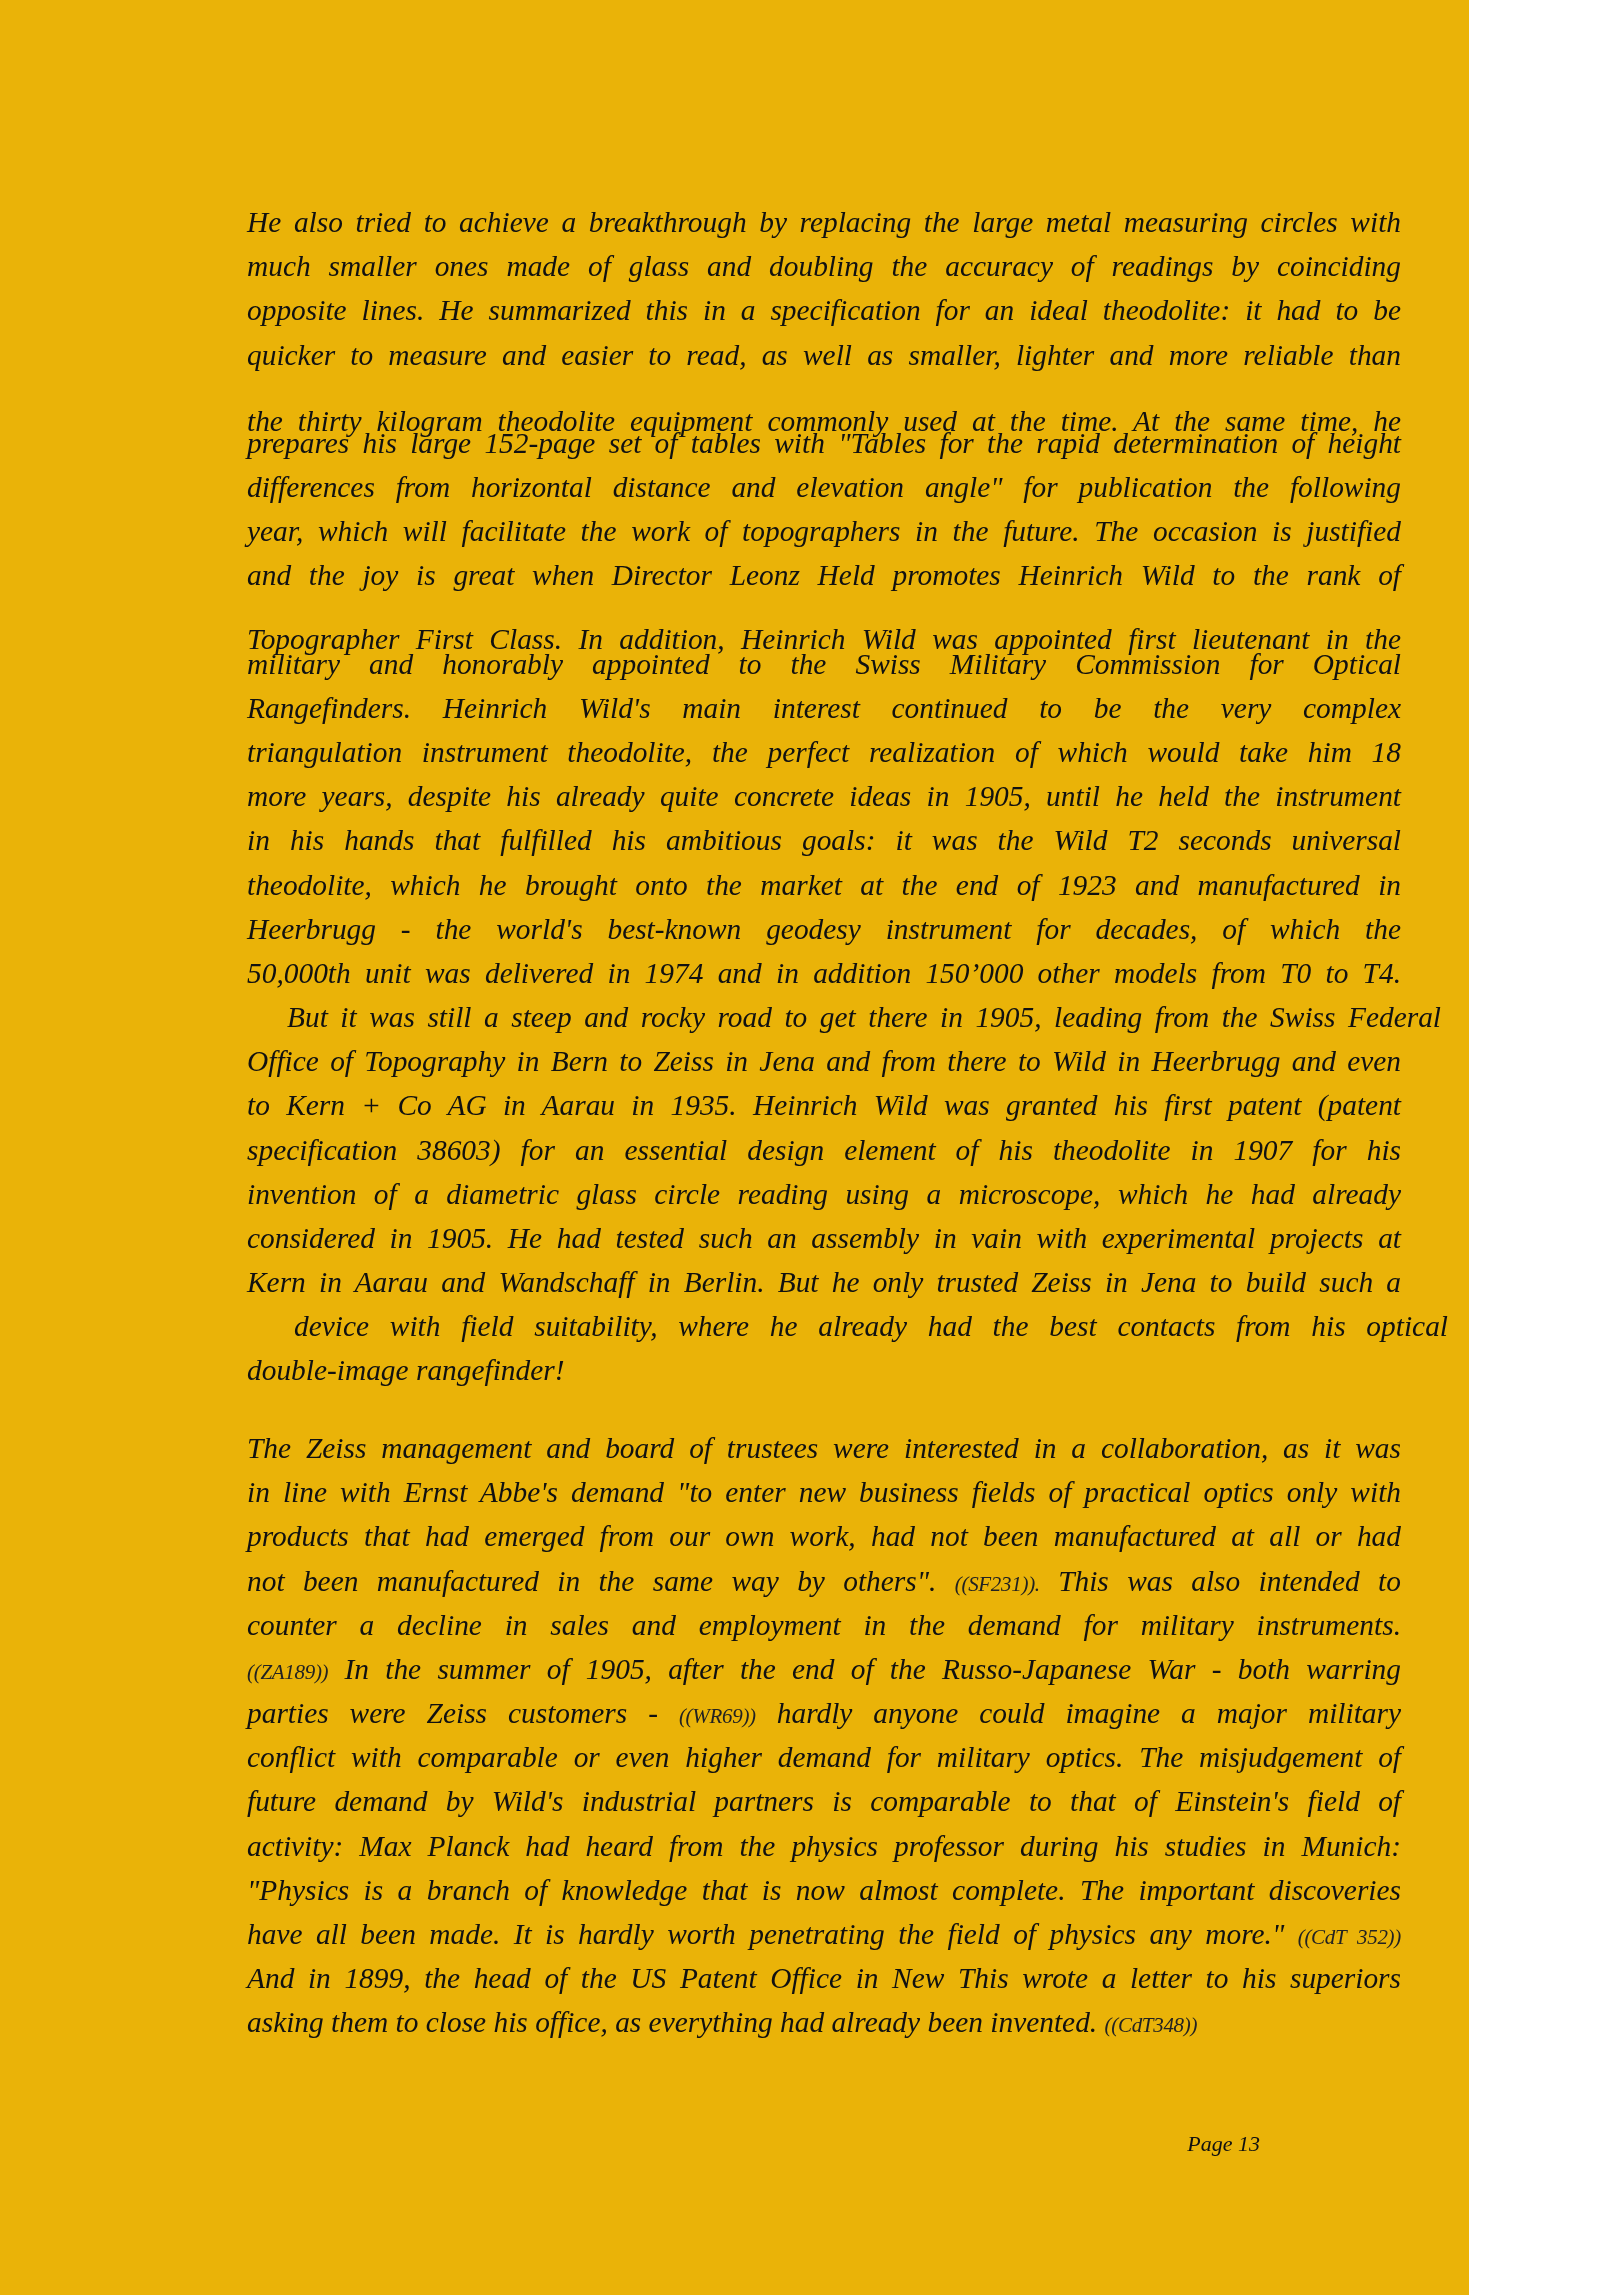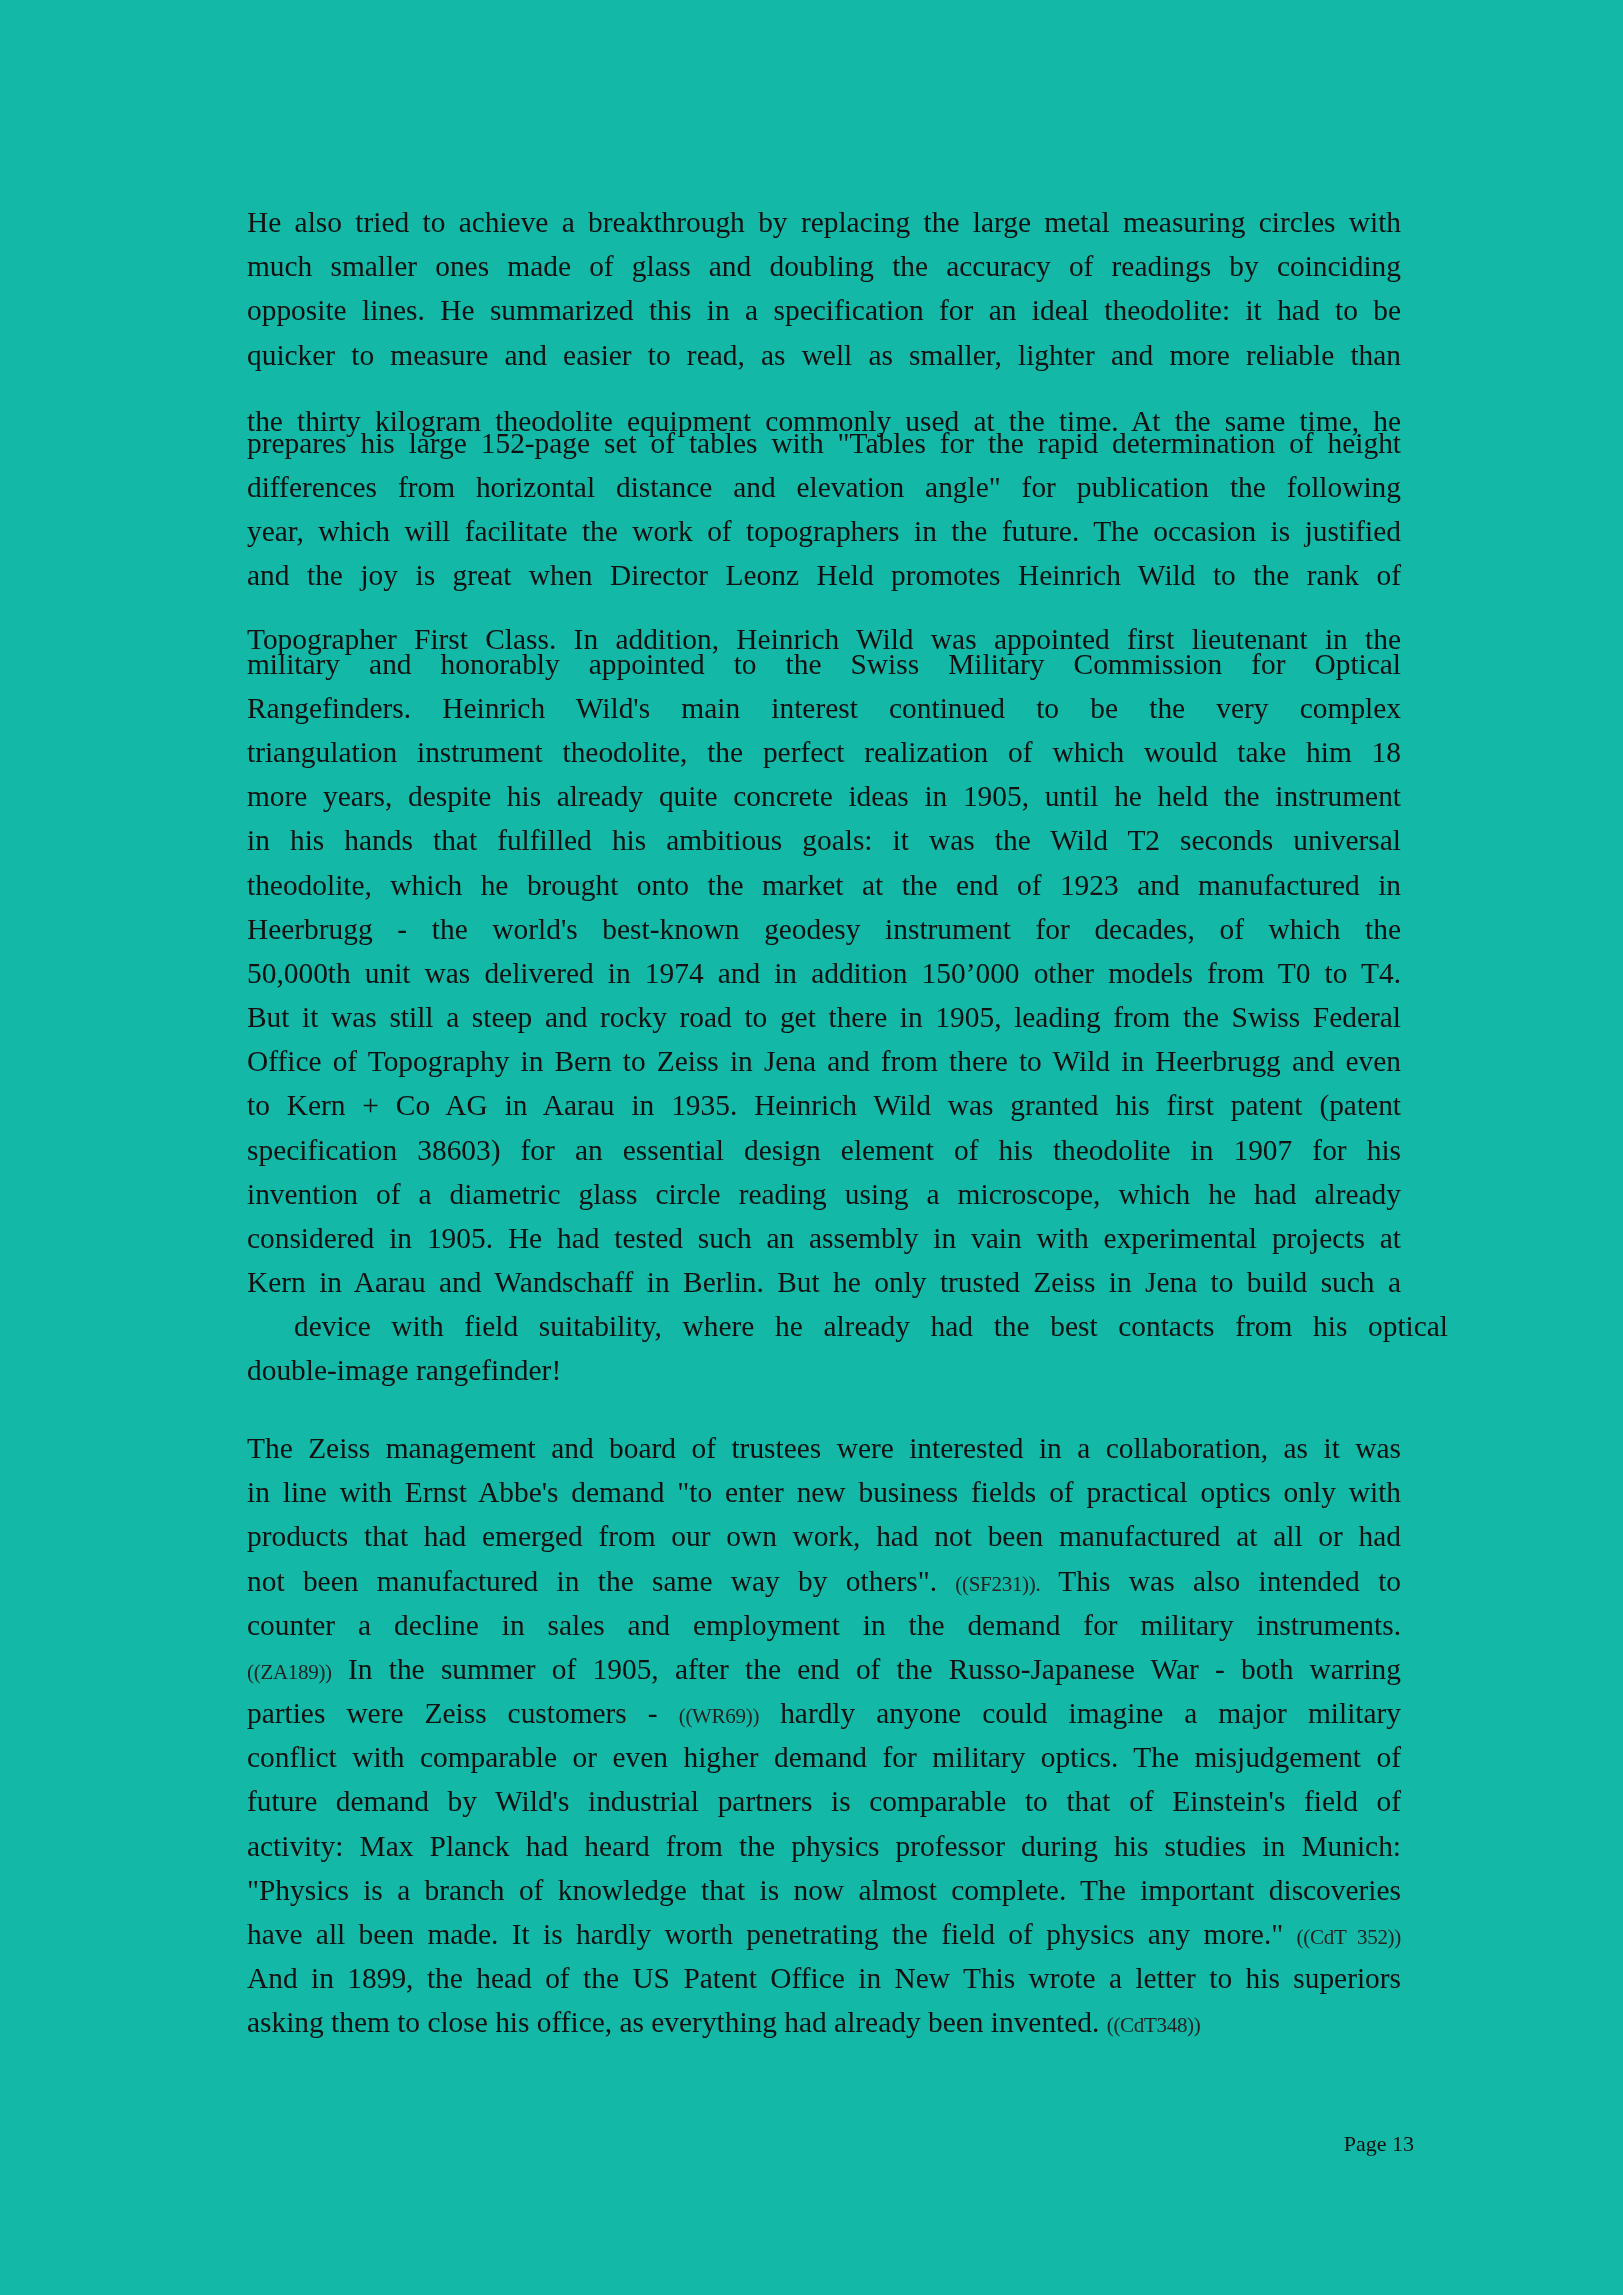--- a/index.html
+++ b/index.html
@@ -1,18 +1,18 @@
 <!DOCTYPE html>
 <html style="font-size:10.5px"><head>
   <meta charset="utf-8">
   <style>
     html, body { margin: 0; padding: 0; background: #ffffff; }
     body { width: 1623px; height: 2295px; position: relative; overflow: hidden; }
     .page {
-      position: absolute; left: 0; top: 0; width: 1623px; height: 2295px; background: #14b8a6;
+      position: absolute; left: 0; top: 0; width: 1469px; height: 2295px; background: #eab308; font-style: italic;
     }
     .body-text {
       position: absolute; left: 247px; width: 1154px;
       font-family: "Liberation Serif", "DejaVu Serif", serif;
       font-size: 29.4px; color: #111111;
     }
     .para { position: absolute; left: 0; width: 1154px; }
     .line {
       position: absolute; left: 0; width: 1154px; height: 44px;
       white-space: nowrap; text-align: justify; text-align-last: justify;
@@ -43,21 +43,21 @@
         <div class="line" style="top: 353px;"><span>and the joy is great when Director Leonz Held promotes Heinrich Wild to the rank of</span></div>
         <div class="line" style="top: 417px;"><span>Topographer First Class. In addition, Heinrich Wild was appointed first lieutenant in the</span></div>
         <div class="line" style="top: 442px;"><span>military and honorably appointed to the Swiss Military Commission for Optical</span></div>
         <div class="line" style="top: 486px;"><span>Rangefinders. Heinrich Wild's main interest continued to be the very complex</span></div>
         <div class="line" style="top: 530px;"><span>triangulation instrument theodolite, the perfect realization of which would take him 18</span></div>
         <div class="line" style="top: 574px;"><span>more years, despite his already quite concrete ideas in 1905, until he held the instrument</span></div>
         <div class="line" style="top: 618px;"><span>in his hands that fulfilled his ambitious goals: it was the Wild T2 seconds universal</span></div>
         <div class="line" style="top: 663px;"><span>theodolite, which he brought onto the market at the end of 1923 and manufactured in</span></div>
         <div class="line" style="top: 707px;"><span>Heerbrugg - the world's best-known geodesy instrument for decades, of which the</span></div>
         <div class="line" style="top: 751px;"><span>50,000th unit was delivered in 1974 and in addition 150’000 other models from T0 to T4.</span></div>
-        <div class="line" style="top: 795px;"><span>But it was still a steep and rocky road to get there in 1905, leading from the Swiss Federal</span></div>
+        <div class="line" style="top: 795px; margin-left: 40px;"><span>But it was still a steep and rocky road to get there in 1905, leading from the Swiss Federal</span></div>
         <div class="line" style="top: 839px;"><span>Office of Topography in Bern to Zeiss in Jena and from there to Wild in Heerbrugg and even</span></div>
         <div class="line" style="top: 883px;"><span>to Kern + Co AG in Aarau in 1935. Heinrich Wild was granted his first patent (patent</span></div>
         <div class="line" style="top: 928px;"><span>specification 38603) for an essential design element of his theodolite in 1907 for his</span></div>
         <div class="line" style="top: 972px;"><span>invention of a diametric glass circle reading using a microscope, which he had already</span></div>
         <div class="line" style="top: 1016px;"><span>considered in 1905. He had tested such an assembly in vain with experimental projects at</span></div>
         <div class="line" style="top: 1060px;"><span>Kern in Aarau and Wandschaff in Berlin. But he only trusted Zeiss in Jena to build such a</span></div>
         <div class="line" style="top: 1104px; margin-left: 47px;"><span>device with field suitability, where he already had the best contacts from his optical</span></div>
         <div class="line last" style="top: 1148px;"><span>double-image rangefinder!</span></div>
       </div>
     <div class="para" id="para-1" style="top: 1426px;">

